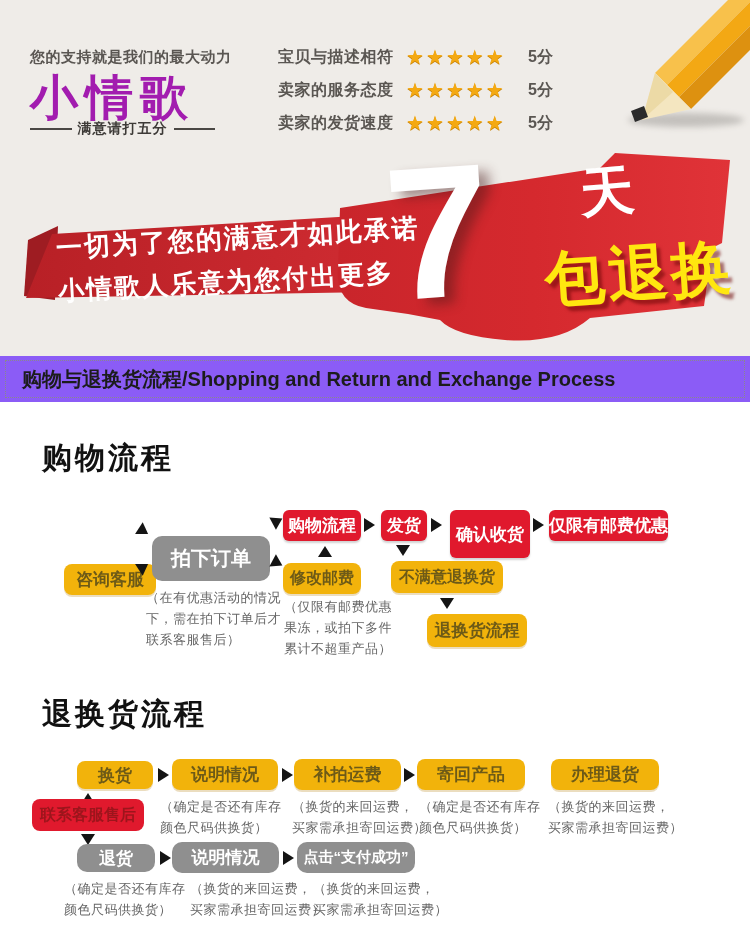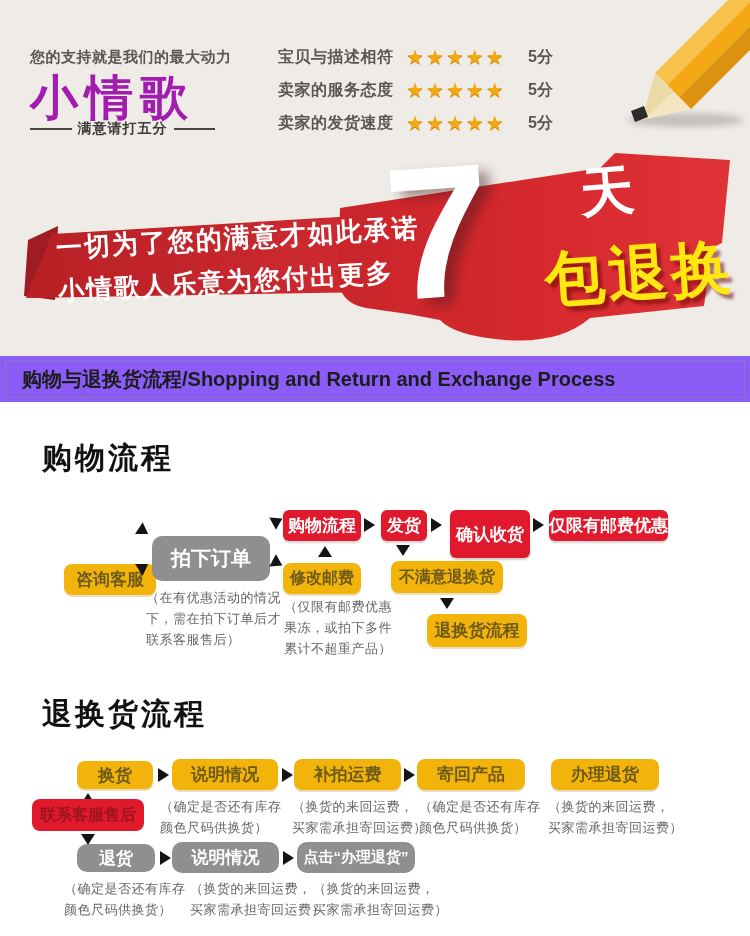--- a/index.html
+++ b/index.html
@@ -225,21 +225,21 @@
   </div>
   <div class="note" style="left:548px; top:796px;">
     <div>（换货的来回运费，</div>
     <div>买家需承担寄回运费）</div>
   </div>
 
   <div class="bx g" style="left:77px; top:844px; width:78px; height:28px;">退货</div>
   <div class="ar ar-r" style="left:160px; top:851px;"></div>
   <div class="bx g" style="left:172px; top:842px; width:107px; height:31px;">说明情况</div>
   <div class="ar ar-r" style="left:283px; top:851px;"></div>
-  <div class="bx g" style="left:297px; top:842px; width:118px; height:31px; font-size:15px;">点击“办理退货”</div>
+  <div class="bx g" style="left:297px; top:842px; width:118px; height:31px; font-size:15px;">点击“支付成功”</div>
 
   <div class="note" style="left:64px; top:878px;">
     <div>（确定是否还有库存</div>
     <div>颜色尺码供换货）</div>
   </div>
   <div class="note" style="left:190px; top:878px;">
     <div>（换货的来回运费，</div>
     <div>买家需承担寄回运费）</div>
   </div>
   <div class="note" style="left:313px; top:878px;">

